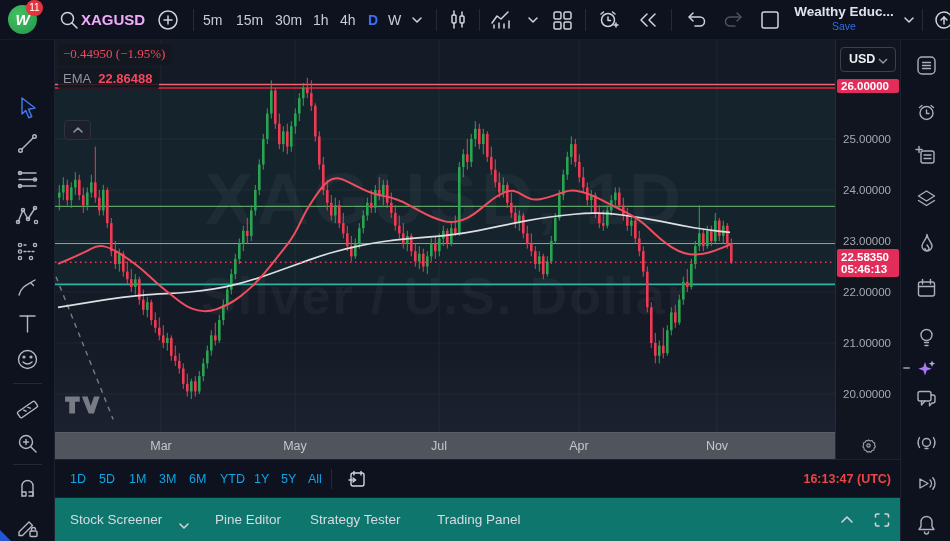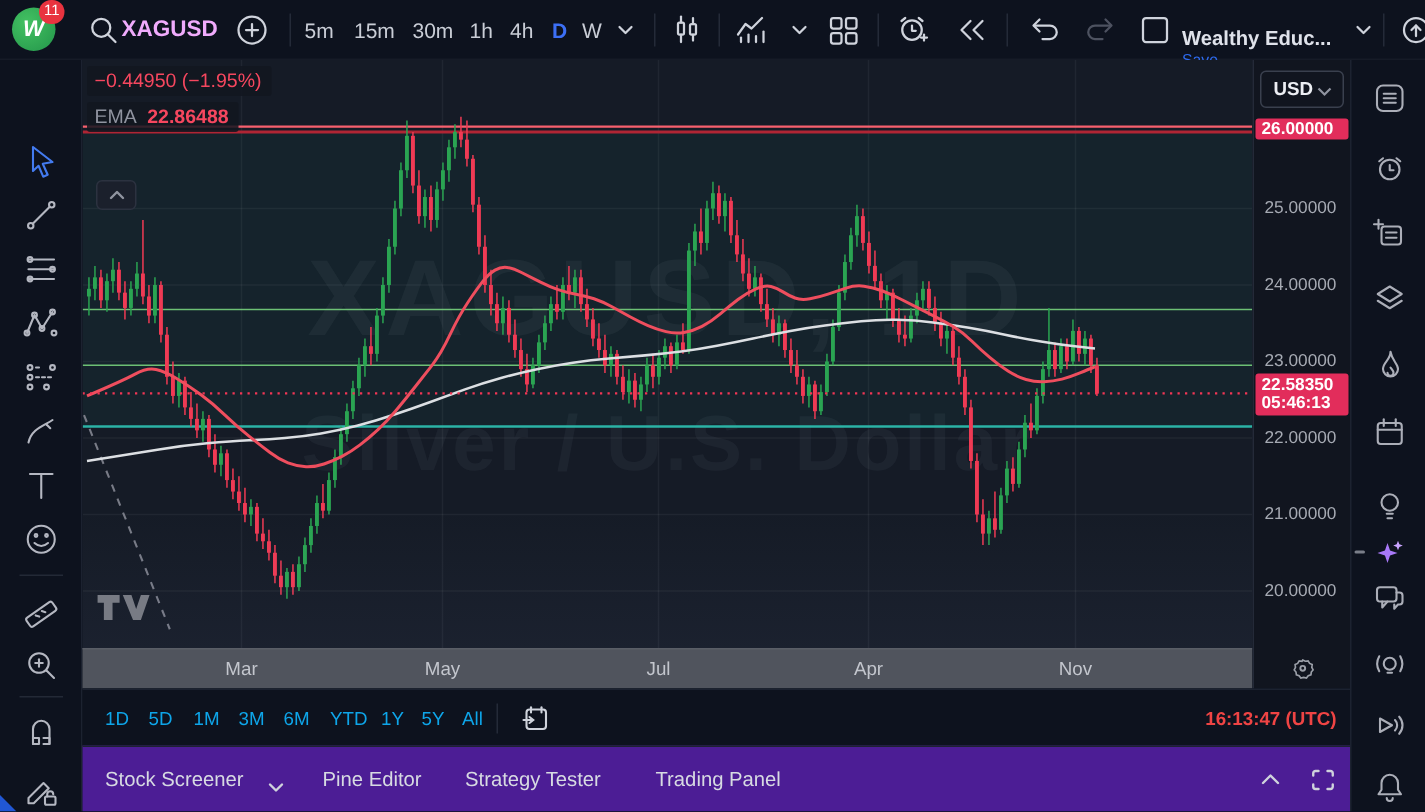--- a/index.html
+++ b/index.html
@@ -13,21 +13,21 @@
   .tsep{position:absolute;top:9px;width:1px;height:22px;background:#242a38;}
   .tbtxt{position:absolute;top:0;height:40px;line-height:40px;color:#c9cdd6;font-size:14px;cursor:default;}
   .tf{font-weight:400;}
   .tf.active{color:#3c6ff5;font-weight:700;}
   #logo{position:absolute;left:8px;top:5px;width:29px;height:29px;border-radius:50%;
     background:radial-gradient(circle at 35% 35%,#43c162,#23954a);color:#fff;font-weight:700;font-style:italic;
     font-size:15px;text-align:center;line-height:29px;}
   #logo-badge{position:absolute;left:26px;top:0px;min-width:17px;height:16px;border-radius:9px;background:#e8333f;
     color:#fff;font-size:10px;font-weight:400;text-align:center;line-height:16px;padding:0 2px;}
   #symbol-name{left:81px;font-weight:700;font-size:15px;color:#f0abfc;}
-  #account-block{position:absolute;left:788px;top:3px;width:112px;text-align:left;margin-top:14px;}
+  #account-block{position:absolute;left:788px;top:3px;width:112px;text-align:center;}
   #account-name{color:#dfe2ea;font-size:13.5px;font-weight:700;line-height:18px;white-space:nowrap;}
   #save-label{color:#2e6bf0;font-size:10.5px;line-height:11px;}
   svg.icon{display:block;}
   .ibtn{position:absolute;top:8px;width:24px;height:24px;}
   .ibtn svg{stroke:#cfd3dc;fill:none;stroke-width:1.5;stroke-linecap:round;stroke-linejoin:round;}
   .ibtn.dim svg{stroke:#4d5260;}
 
   
   #lefttb{position:absolute;left:0;top:40px;width:55px;height:501px;background:#0d121e;border-right:1px solid #1c2230;}
   .ltool{position:absolute;left:14px;width:27px;height:27px;}
@@ -39,21 +39,21 @@
   
   #chartpane{position:absolute;left:55px;top:40px;width:780px;height:392px;background:#151b26;overflow:hidden;cursor:crosshair;}
   #wm1{position:absolute;left:0;top:118px;width:780px;text-align:center;font-size:72px;font-weight:700;
     color:rgba(190,200,210,0.06);letter-spacing:4px;white-space:nowrap;}
   #wm2{position:absolute;left:0;top:226px;width:780px;text-align:center;font-size:52px;font-weight:700;
     color:rgba(190,200,210,0.055);letter-spacing:2px;white-space:nowrap;}
   #chart-svg{position:absolute;left:0;top:0;}
   #legend{position:absolute;left:3px;top:4px;z-index:5;font-size:13px;}
   .legrow{margin-bottom:4px;}
   .pill{display:inline-block;background:rgba(18,22,32,0.85);padding:2px 7px 3px 5px;border-radius:2px;}
-  #chg-row{color:#f6475f;font-weight:500;}
+  #chg-row{color:#f6475f;font-weight:500;font-family:Liberation Serif, serif;}
   .ema-lab{color:#9094a0;margin-right:7px;}
   .ema-val-red{color:#f6475f;font-weight:700;}
   .ema-val-wht{color:#e8eaef;font-weight:700;}
   #collapse-btn{position:absolute;left:9px;top:80px;width:27px;height:20px;background:#1b202c;border:1px solid #2c3240;
     border-radius:4px;z-index:5;display:flex;align-items:center;justify-content:center;}
   #collapse-btn svg{stroke:#9094a0;fill:none;stroke-width:1.6;stroke-linecap:round;stroke-linejoin:round;}
   #tvlogo{position:absolute;left:9px;top:352px;z-index:4;opacity:0.95;}
   #botgrad{position:absolute;left:0;top:300px;width:780px;height:92px;
     background:linear-gradient(180deg,rgba(0,0,0,0) 0%,rgba(120,130,185,0.06) 100%);pointer-events:none;}
 
@@ -76,21 +76,21 @@
 
   
   #rangebar{position:absolute;left:55px;top:459px;width:845px;height:38px;background:#0d121e;border-top:1px solid #1c2230;}
   .rng{position:absolute;top:0;height:38px;line-height:38px;color:#0ea5e9;font-size:12.5px;font-weight:400;}
   #rng-sep{position:absolute;left:276px;top:9px;width:1px;height:20px;background:#242a38;}
   #goto-icon{position:absolute;left:292px;top:9px;width:20px;height:20px;}
   #goto-icon svg{stroke:#cfd3dc;fill:none;stroke-width:1.4;stroke-linecap:round;}
   #clock{position:absolute;right:9px;top:0;height:38px;line-height:38px;color:#ef4444;font-size:12.5px;font-weight:700;}
 
   
-  #bottombar{position:absolute;left:55px;top:497px;width:845px;height:44px;background:#4c1d95;border-top:1px solid #1c2230;}
+  #bottombar{position:absolute;left:55px;top:497px;width:845px;height:44px;background:#0f766e;border-top:1px solid #1c2230;}
   .bitem{position:absolute;top:0;height:44px;line-height:44px;color:#d7dae2;font-size:13.5px;}
   .bchev{position:absolute;top:19px;}
   .bchev svg,#panel-collapse svg,#panel-max svg{stroke:#cfd3dc;fill:none;stroke-width:1.6;stroke-linecap:round;stroke-linejoin:round;}
   #panel-collapse{position:absolute;left:783px;top:13px;width:18px;height:18px;}
   #panel-max{position:absolute;left:818px;top:13px;width:18px;height:18px;}
 
   
   #rightsb{position:absolute;left:900px;top:40px;width:50px;height:501px;background:#0d121e;border-left:1px solid #1c2230;}
   .rtool{position:absolute;left:14px;width:23px;height:23px;}
   .rtool svg{stroke:#abaeb8;fill:none;stroke-width:1.4;stroke-linecap:round;stroke-linejoin:round;}

